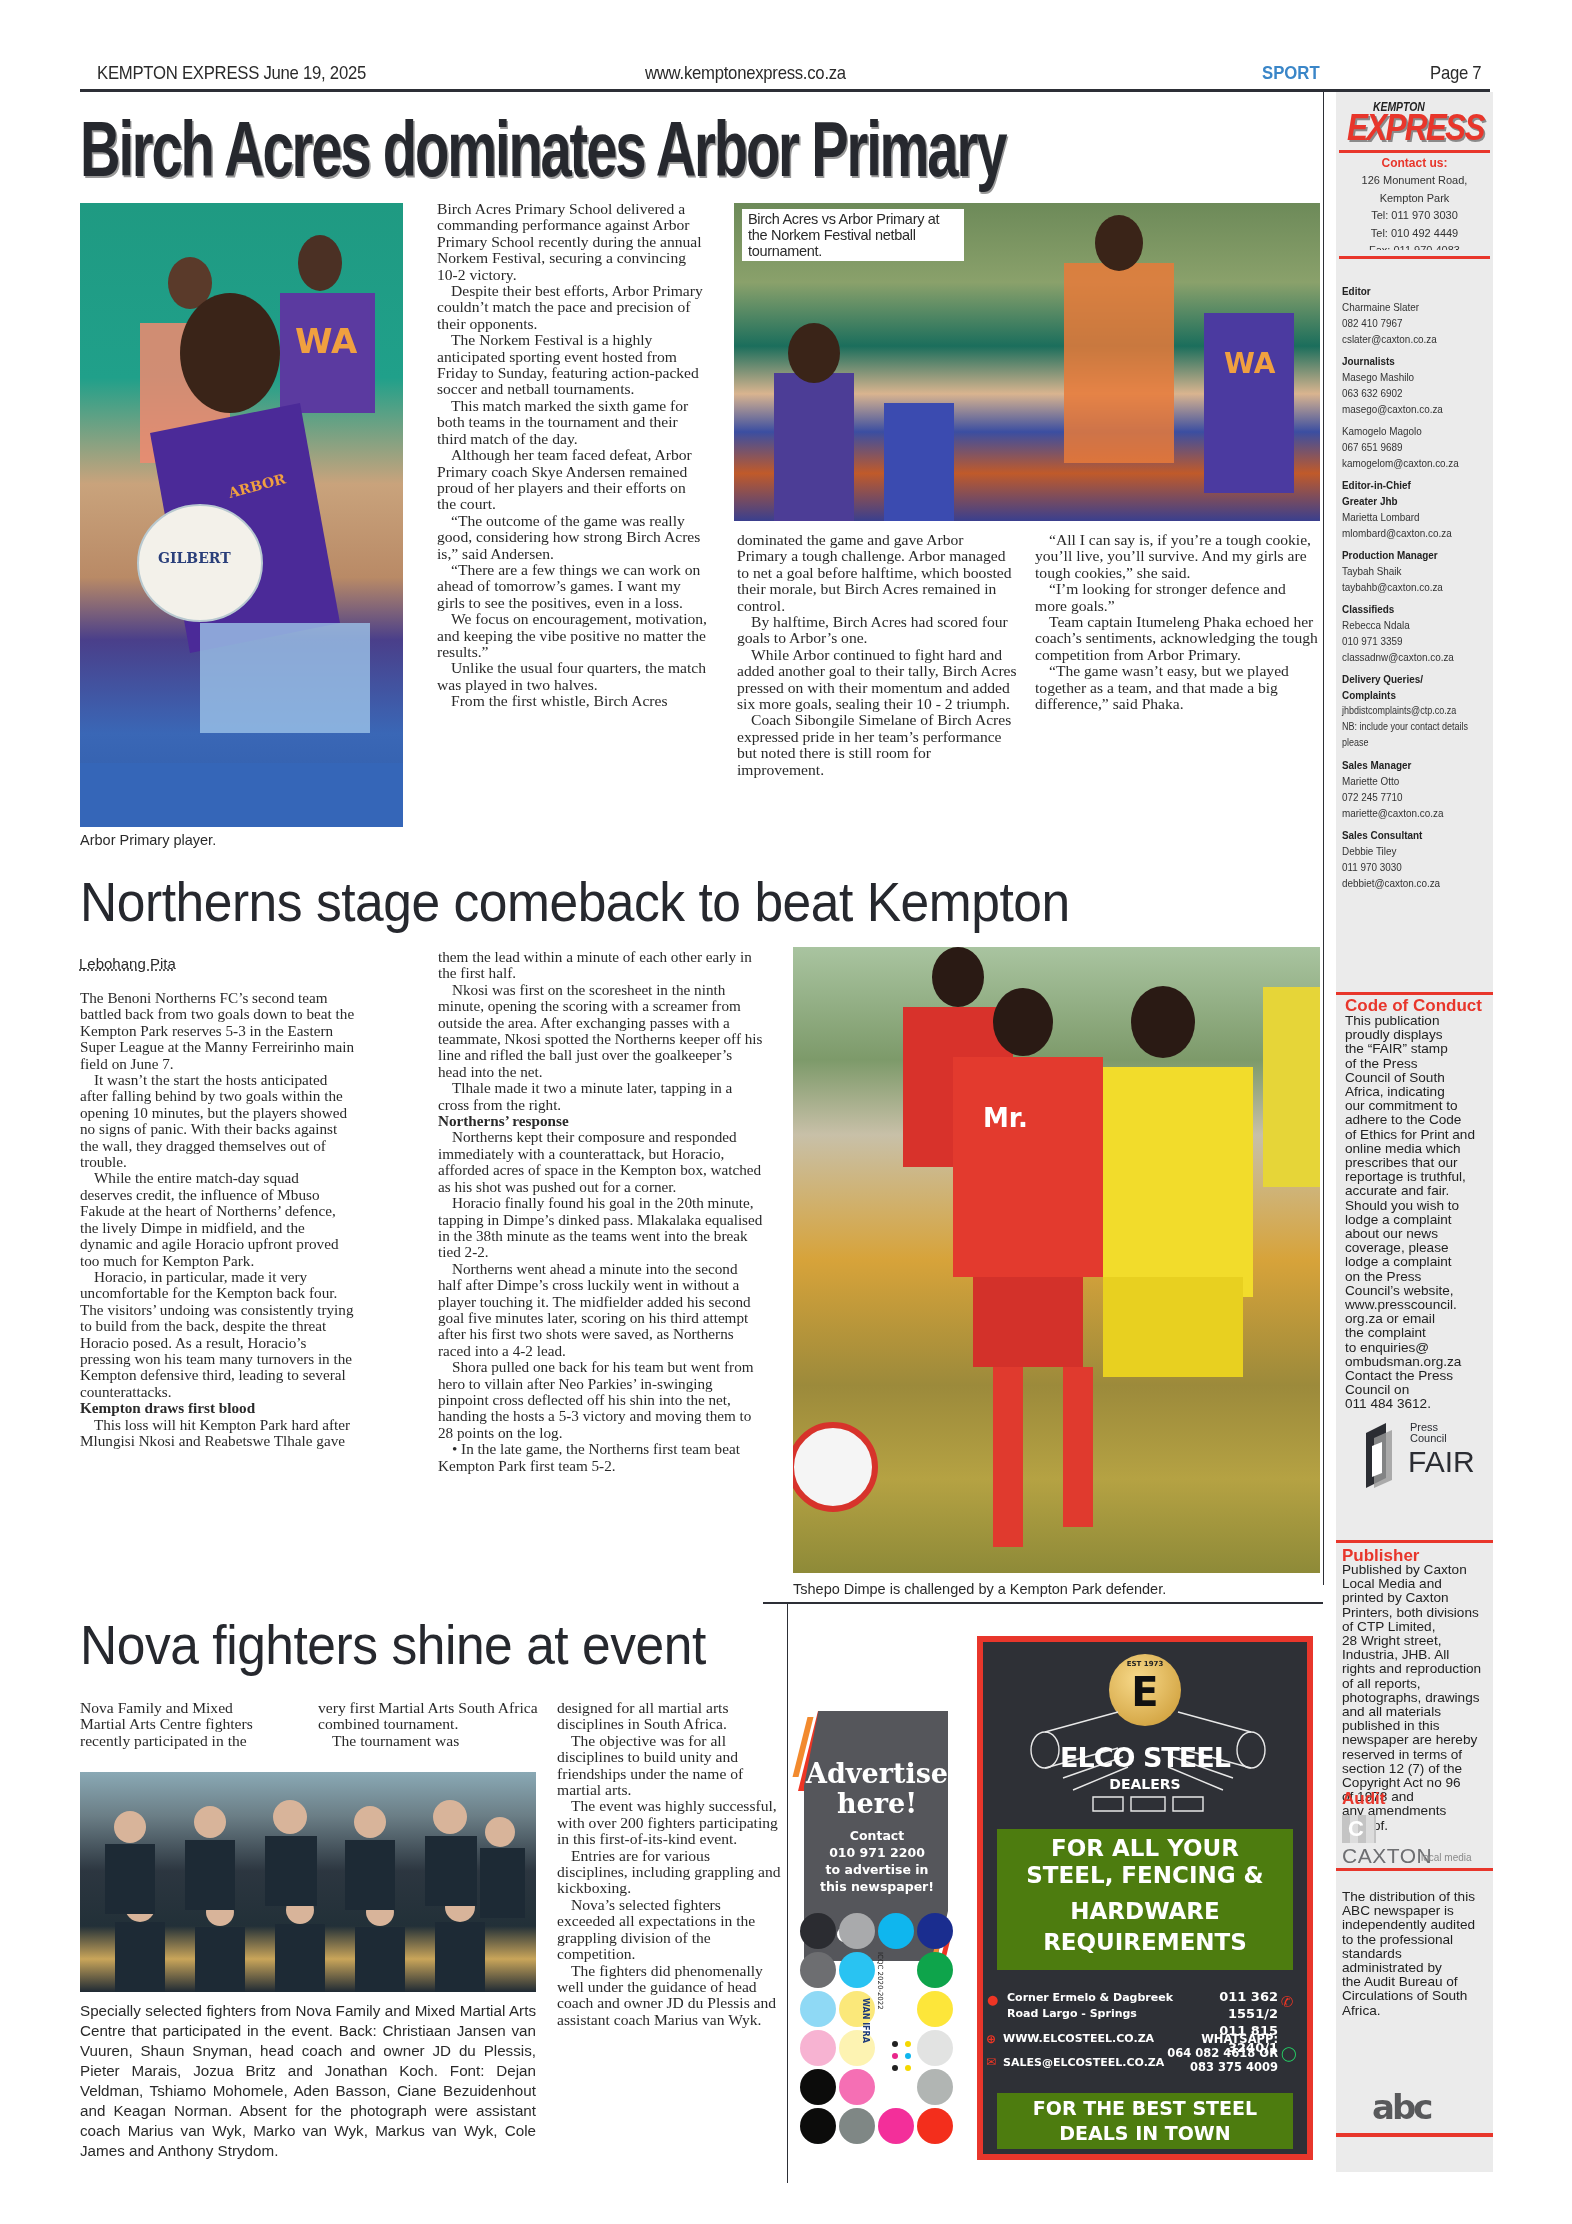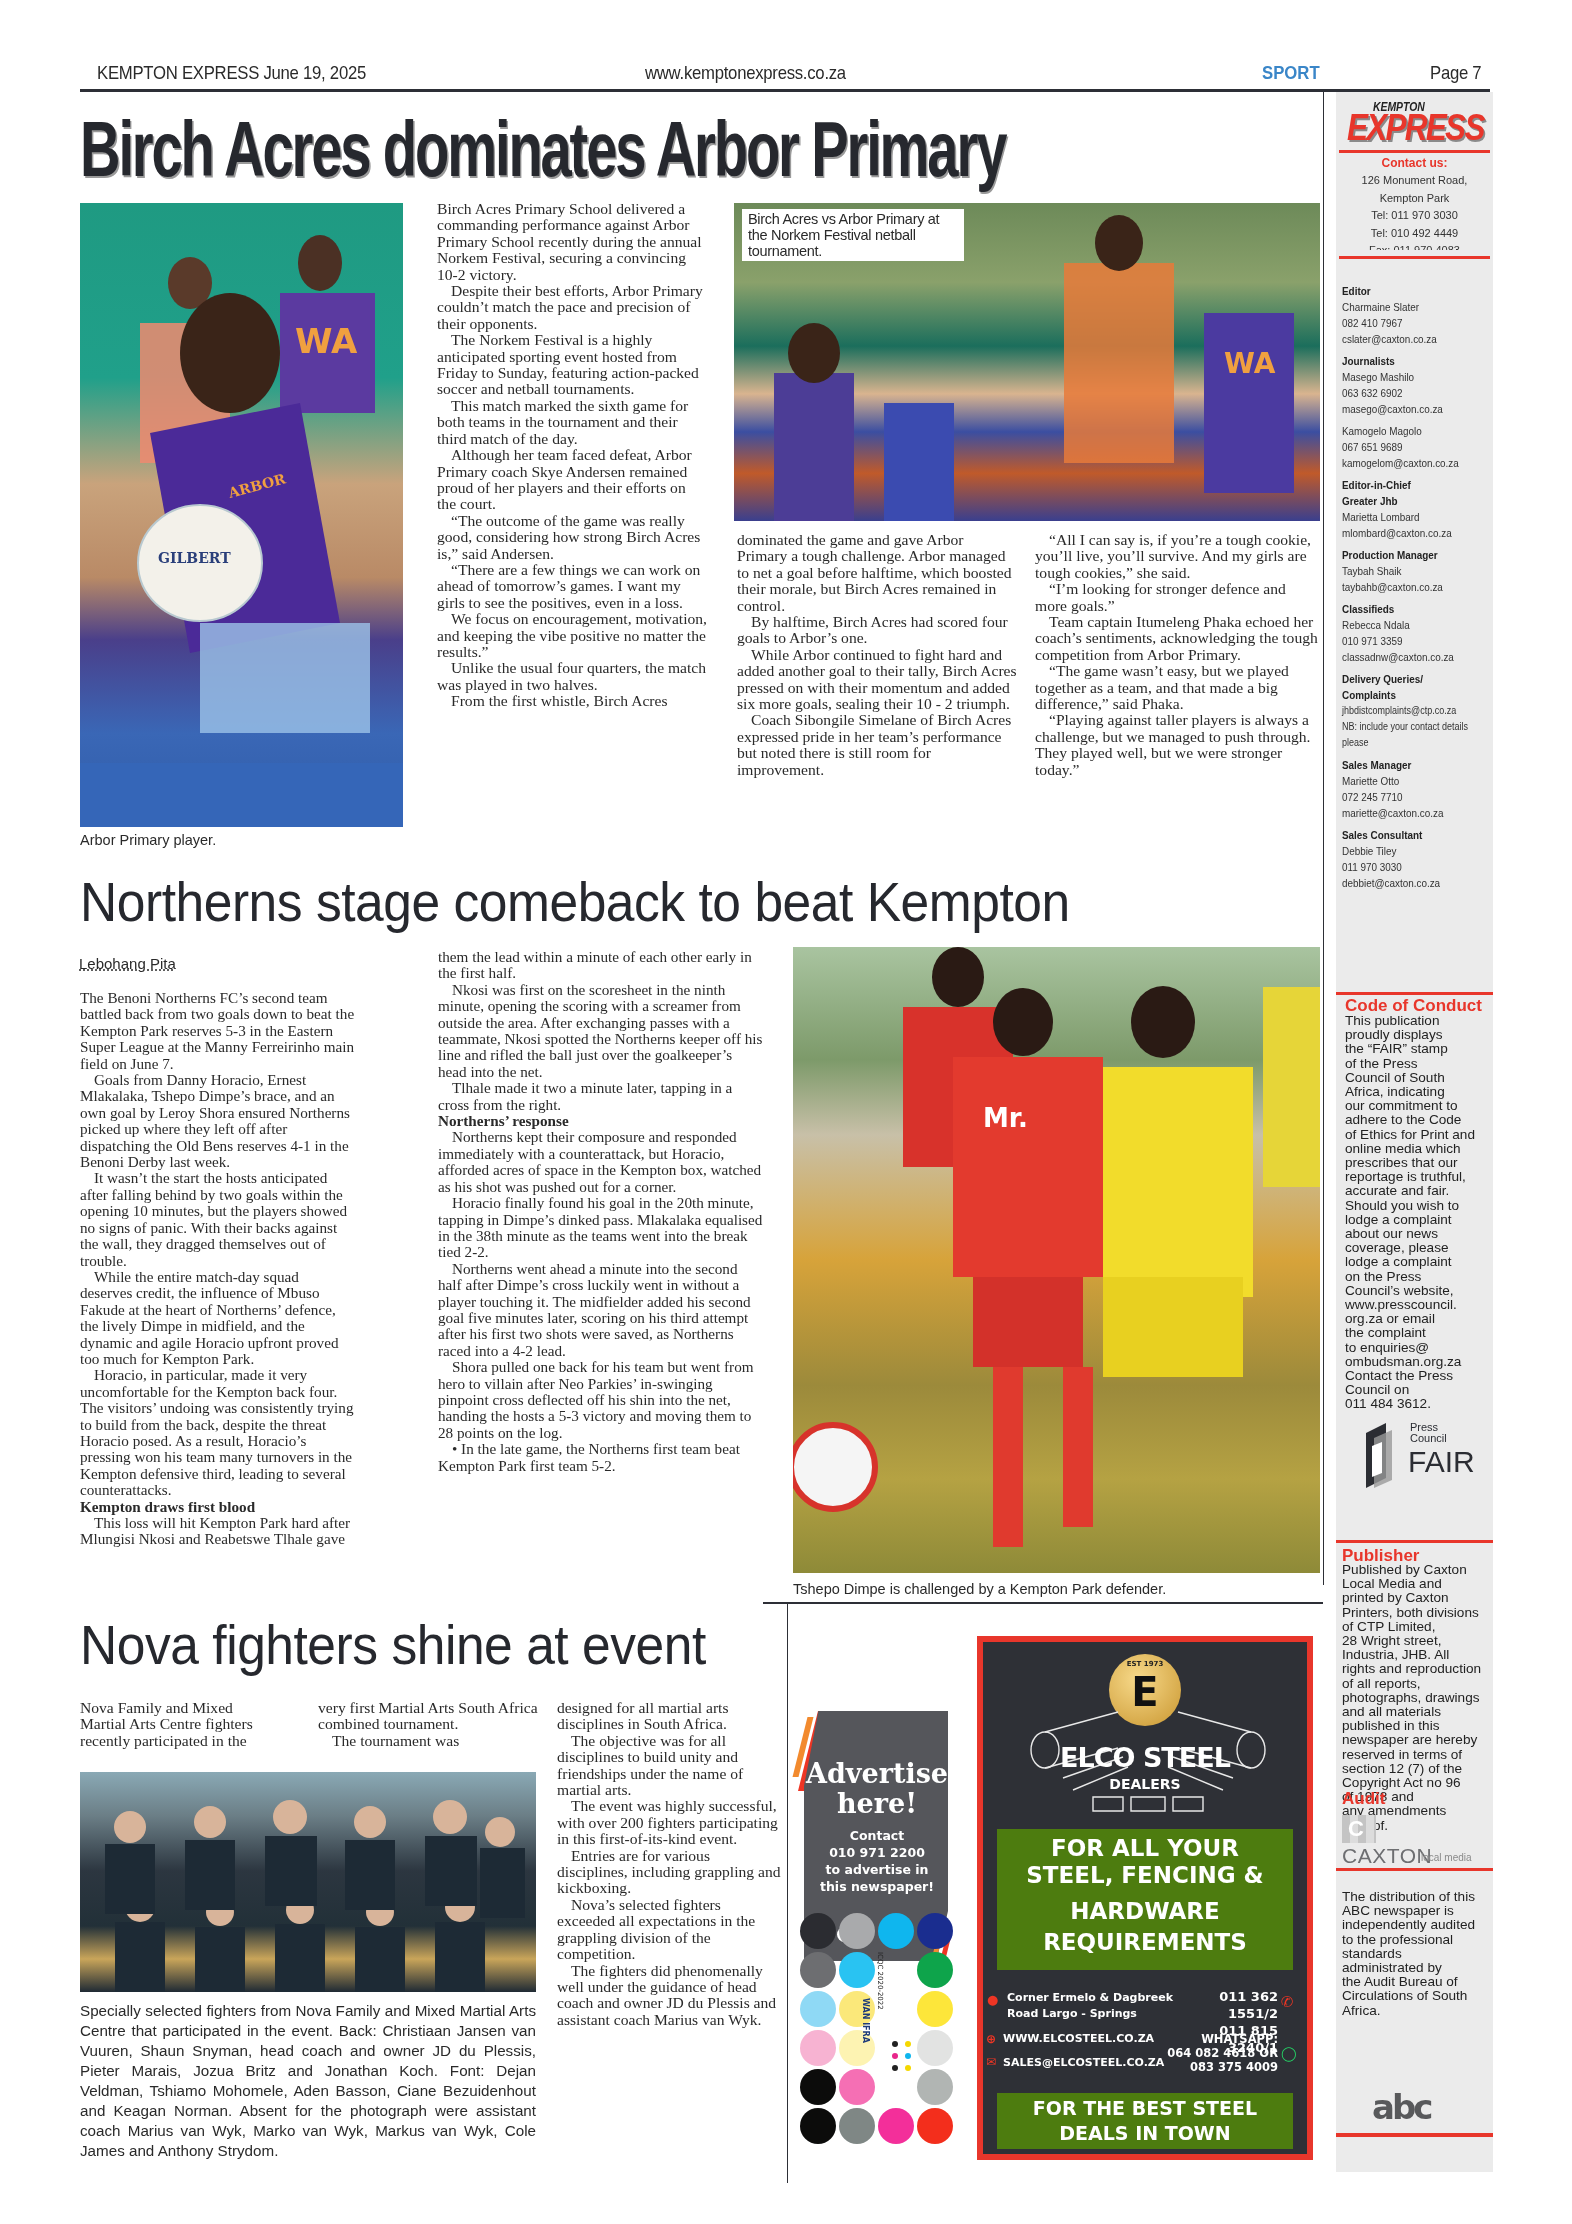--- a/index.html
+++ b/index.html
@@ -107,30 +107,28 @@
   <p class="first">dominated the game and gave Arbor Primary a tough challenge. Arbor managed to net a goal before halftime, which boosted their morale, but Birch Acres remained in control.</p>
   <p>By halftime, Birch Acres had scored four goals to Arbor’s one.</p>
   <p>While Arbor continued to fight hard and added another goal to their tally, Birch Acres pressed on with their momentum and added six more goals, sealing their 10 - 2 triumph.</p>
   <p>Coach Sibongile Simelane of Birch Acres expressed pride in her team’s performance but noted there is still room for improvement.</p>
 </div>
 <div class="abs body-col" style="left:1035px;top:532px;width:284px;">
   <p>“All I can say is, if you’re a tough cookie, you’ll live, you’ll survive. And my girls are tough cookies,” she said.</p>
   <p>“I’m looking for stronger defence and more goals.”</p>
   <p>Team captain Itumeleng Phaka echoed her coach’s sentiments, acknowledging the tough competition from Arbor Primary.</p>
   <p>“The game wasn’t easy, but we played together as a team, and that made a big difference,” said Phaka.</p>
-  <p>“Playing against taller players is always a challenge, but we managed to push through. They played well, but we were stronger today.”</p>
 </div>
 
 <div class="abs headline2" style="left:80px;top:874px;">Northerns stage comeback to beat Kempton</div>
 
 <div class="abs caption" style="left:79px;top:955px;text-decoration:underline dotted;font-size:15px;">Lebohang Pita</div>
 
 <div class="abs body-col" style="left:80px;top:990px;width:275px;font-size:15.2px;">
   <p class="first">The Benoni Northerns FC’s second team battled back from two goals down to beat the Kempton Park reserves 5-3 in the Eastern Super League at the Manny Ferreirinho main field on June 7.</p>
-  <p>Goals from Danny Horacio, Ernest Mlakalaka, Tshepo Dimpe’s brace, and an own goal by Leroy Shora ensured Northerns picked up where they left off after dispatching the Old Bens reserves 4-1 in the Benoni Derby last week.</p>
   <p>It wasn’t the start the hosts anticipated after falling behind by two goals within the opening 10 minutes, but the players showed no signs of panic. With their backs against the wall, they dragged themselves out of trouble.</p>
   <p>While the entire match-day squad deserves credit, the influence of Mbuso Fakude at the heart of Northerns’ defence, the lively Dimpe in midfield, and the dynamic and agile Horacio upfront proved too much for Kempton Park.</p>
   <p>Horacio, in particular, made it very uncomfortable for the Kempton back four. The visitors’ undoing was consistently trying to build from the back, despite the threat Horacio posed. As a result, Horacio’s pressing won his team many turnovers in the Kempton defensive third, leading to several counterattacks.</p>
   <p class="sub">Kempton draws first blood</p>
   <p>This loss will hit Kempton Park hard after Mlungisi Nkosi and Reabetswe Tlhale gave</p>
 </div>
 
 <div class="abs body-col" style="left:438px;top:949px;width:325px;font-size:15.2px;">
   <p class="first">them the lead within a minute of each other early in the first half.</p>
   <p>Nkosi was first on the scoresheet in the ninth minute, opening the scoring with a screamer from outside the area. After exchanging passes with a teammate, Nkosi spotted the Northerns keeper off his line and rifled the ball just over the goalkeeper’s head into the net.</p>

